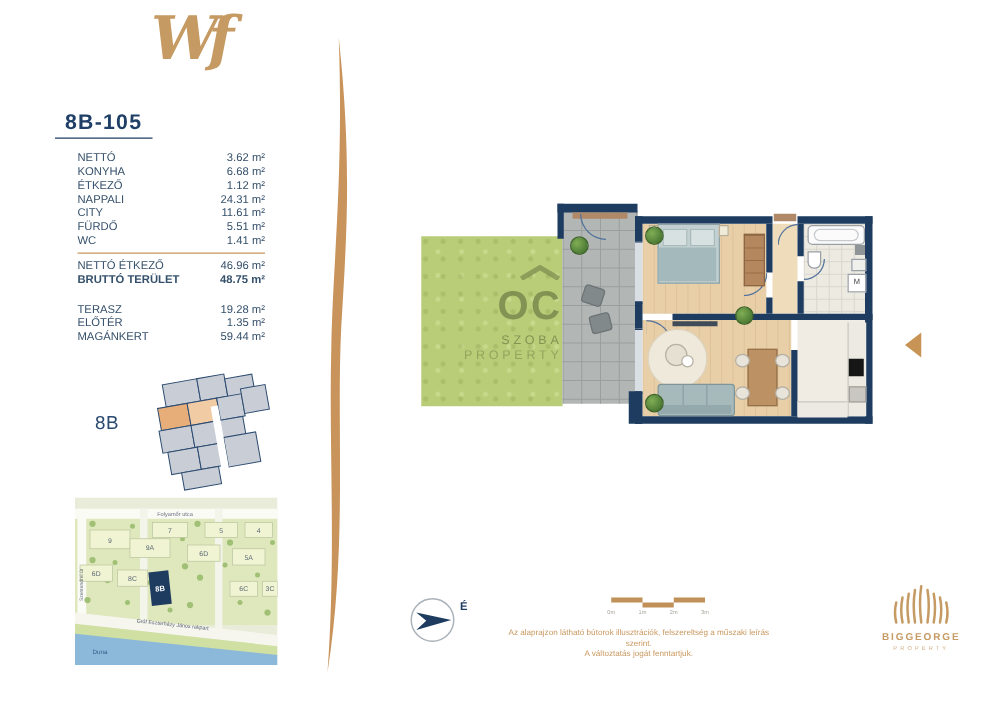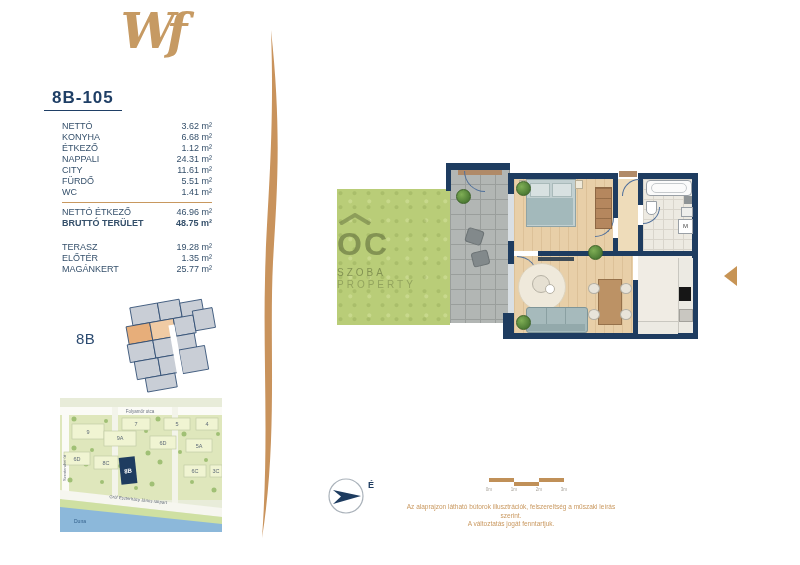--- a/index.html
+++ b/index.html
@@ -25,21 +25,21 @@
   .keyplan-label{position:absolute;left:76px;top:330px;color:#2b4a70;font-size:15px;letter-spacing:.5px;}
 
   
   .plan{position:absolute;left:332px;top:163px;width:368px;height:180px;}
   .wall{position:absolute;background:#1e3c60;}
   .win{position:absolute;background:#d9dfe4;border-top:1px solid #1e3c60;border-bottom:1px solid #1e3c60;}
   .garden{position:absolute;left:5px;top:26px;width:113px;height:136px;background:#b9cd78;
     background-image:radial-gradient(circle at 25% 30%,rgba(130,150,70,.28) 1.5px,transparent 2.5px),
                      radial-gradient(circle at 70% 65%,rgba(215,228,160,.5) 1.5px,transparent 2.5px);
     background-size:14px 14px,19px 19px;}
-  .wm{position:absolute;left:0;top:22px;width:113px;text-align:left;color:#76854a;opacity:.8;}
+  .wm{position:absolute;left:0;top:22px;width:113px;text-align:right;color:#76854a;opacity:.8;}
   .wm-oc{font-size:32px;font-weight:bold;letter-spacing:2px;line-height:30px;}
   .wm-line{font-size:10px;letter-spacing:3px;line-height:12px;}
   .terrace{position:absolute;left:118px;top:6px;width:59px;height:154px;background:#b2b6b4;
     background-image:linear-gradient(#9a9e9c 1px,transparent 1px),
                      linear-gradient(90deg,#9a9e9c 1px,transparent 1px);
     background-size:15px 15px;border-right:1px solid #8d918f;}
   .wood{position:absolute;background:#e8cfa8;
     background-image:linear-gradient(90deg,rgba(160,120,70,.16) 1px,transparent 1px);
     background-size:9px 100%;}
   .tilefloor{position:absolute;background:#edeae2;
@@ -120,21 +120,21 @@
     <div class="rrow">
         <span>TERASZ</span>
         <span>19.28 m²</span>
       </div>
     <div class="rrow">
         <span>ELŐTÉR</span>
         <span>1.35 m²</span>
       </div>
     <div class="rrow">
         <span>MAGÁNKERT</span>
-        <span>25.77 m²</span>
+        <span>59.44 m²</span>
       </div>
   </div>
 
   <div class="keyplan-label">8B</div>
   <svg class="abs" style="left:92px;top:296px;" width="150" height="100" viewBox="0 0 150 100">
     <g transform="rotate(-10 75 50)" stroke="#2b4a70" stroke-width="0.8" fill="#c9ced6">
       <rect x="45" y="6" width="28" height="18"></rect>
       <rect x="73" y="6" width="22" height="18"></rect>
       <rect x="95" y="10" width="22" height="16"></rect>
       <rect x="38" y="24" width="24" height="18" fill="#e7ae7a"></rect>
@@ -344,16 +344,33 @@
     <span class="sb-tick" style="left:25px;">1m</span>
     <span class="sb-tick" style="left:50px;">2m</span>
     <span class="sb-tick" style="left:75px;">3m</span>
   </div>
 
   <div class="disclaimer">
     <div>Az alaprajzon látható bútorok illusztrációk, felszereltség a műszaki leírás szerint.</div>
     <div>A változtatás jogát fenntartjuk.</div>
   </div>
 
+  <div class="bg-logo">
+    <svg width="48" height="34" viewBox="0 0 48 34">
+      <g fill="none" stroke="#c69a63" stroke-width="2" stroke-linecap="round">
+        <path d="M4,32 Q2,24 4,16"></path>
+        <path d="M9,32 Q7,22 9,12"></path>
+        <path d="M14,32 Q12,20 14,9"></path>
+        <path d="M19,32 Q17,18 19,6"></path>
+        <path d="M24,32 Q22,16 24,3"></path>
+        <path d="M29,32 Q31,18 29,6"></path>
+        <path d="M34,32 Q36,20 34,9"></path>
+        <path d="M39,32 Q41,22 39,12"></path>
+        <path d="M44,32 Q46,24 44,16"></path>
+      </g>
+    </svg>
+    <div class="bg-name">BIGGEORGE</div>
+    <div class="bg-sub">PROPERTY</div>
+  </div>
 
   <div class="nav-arrow"></div>
 
 </div>
 
 </body></html>

